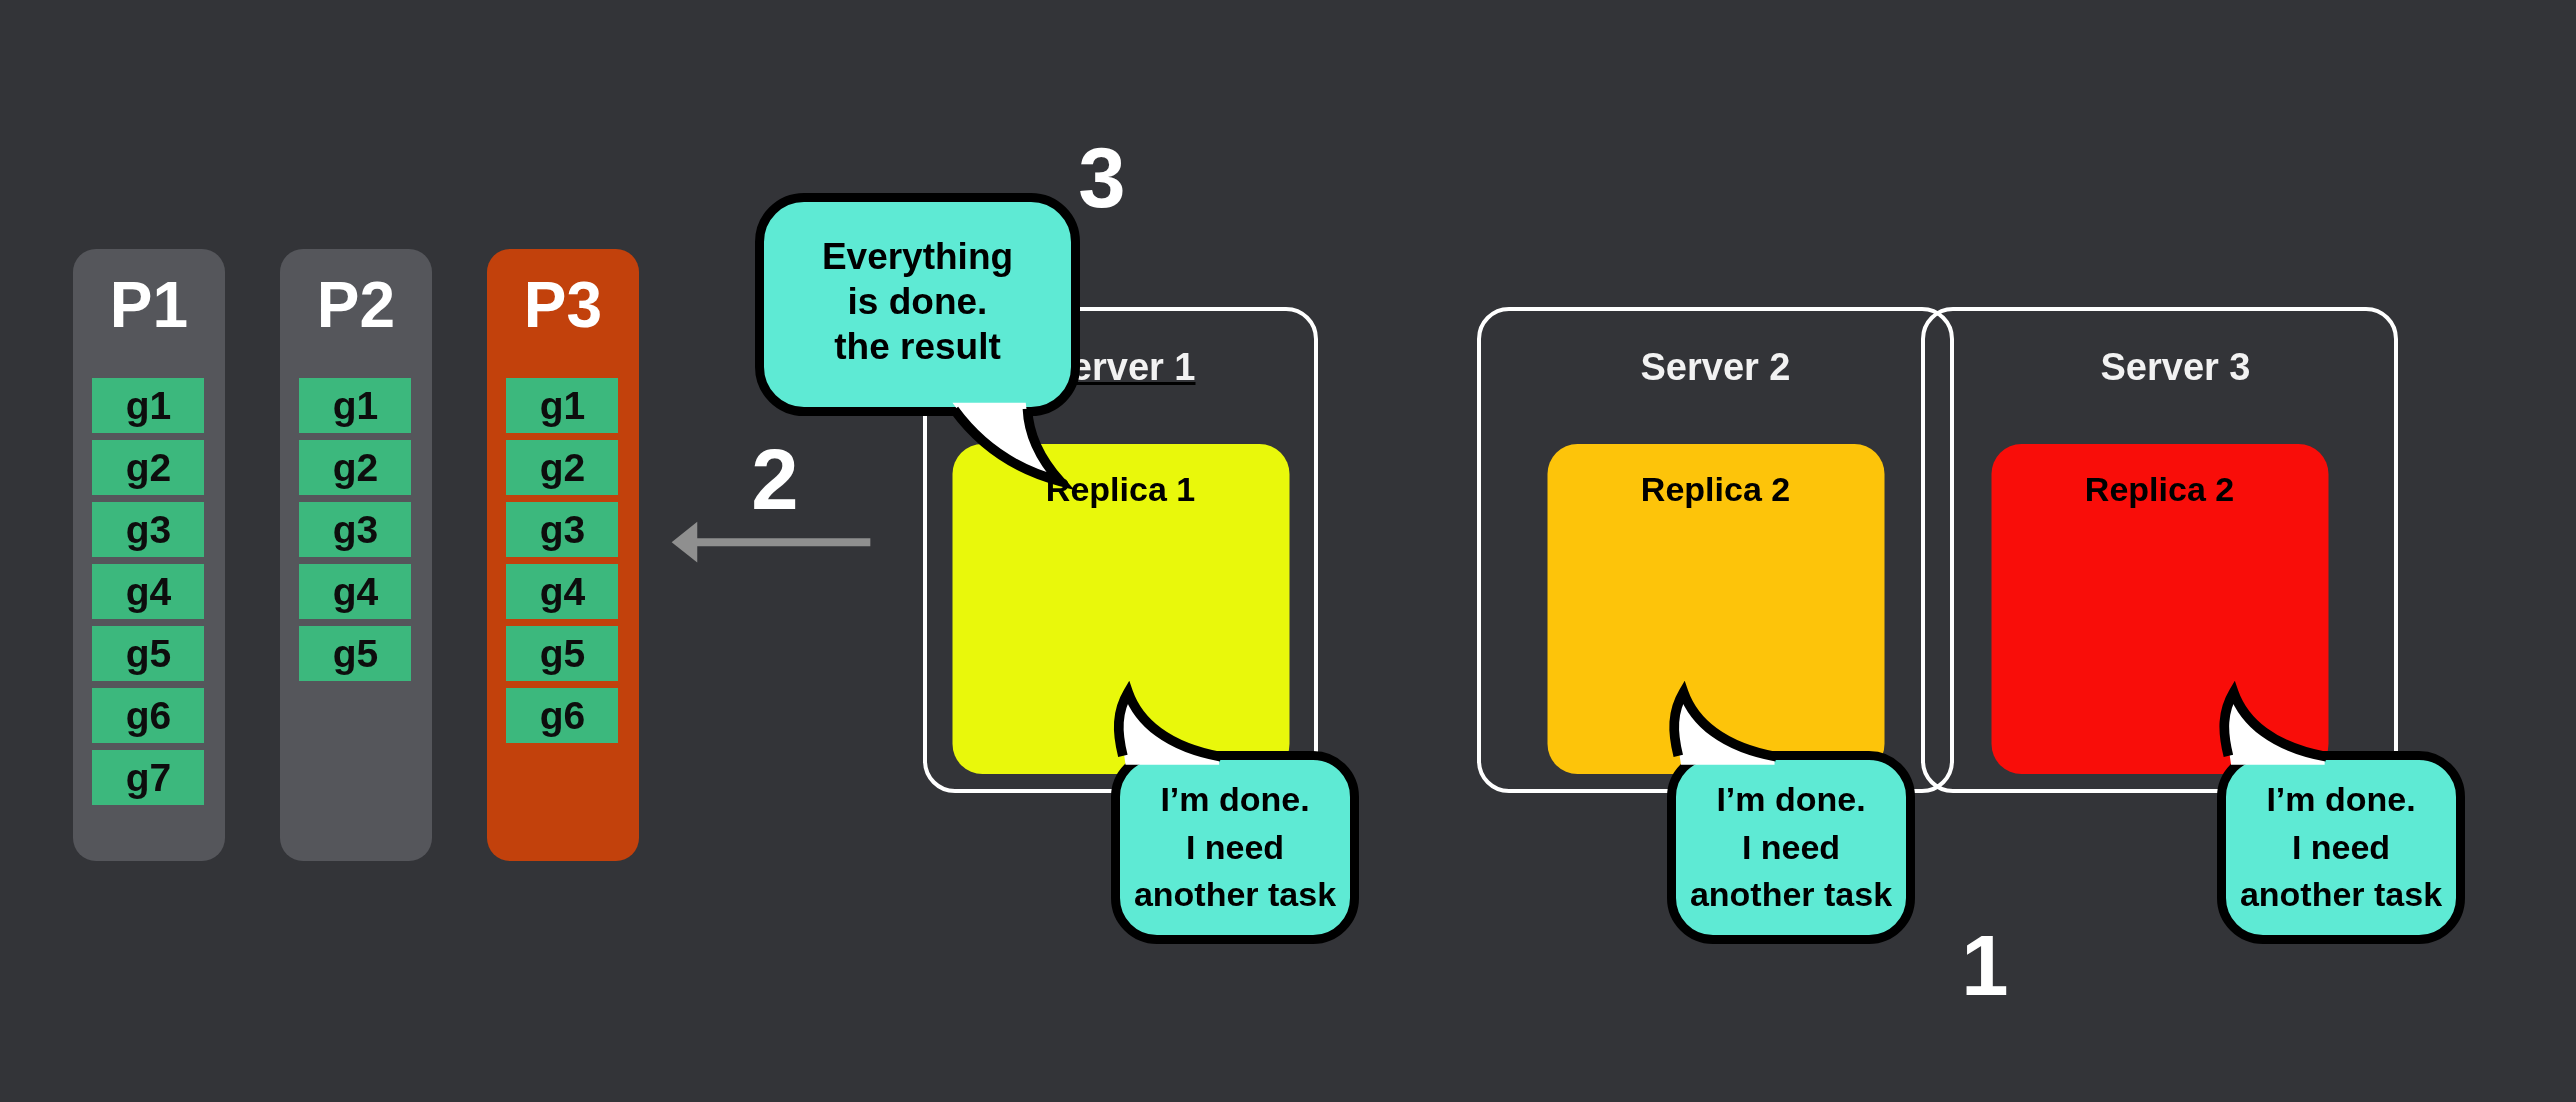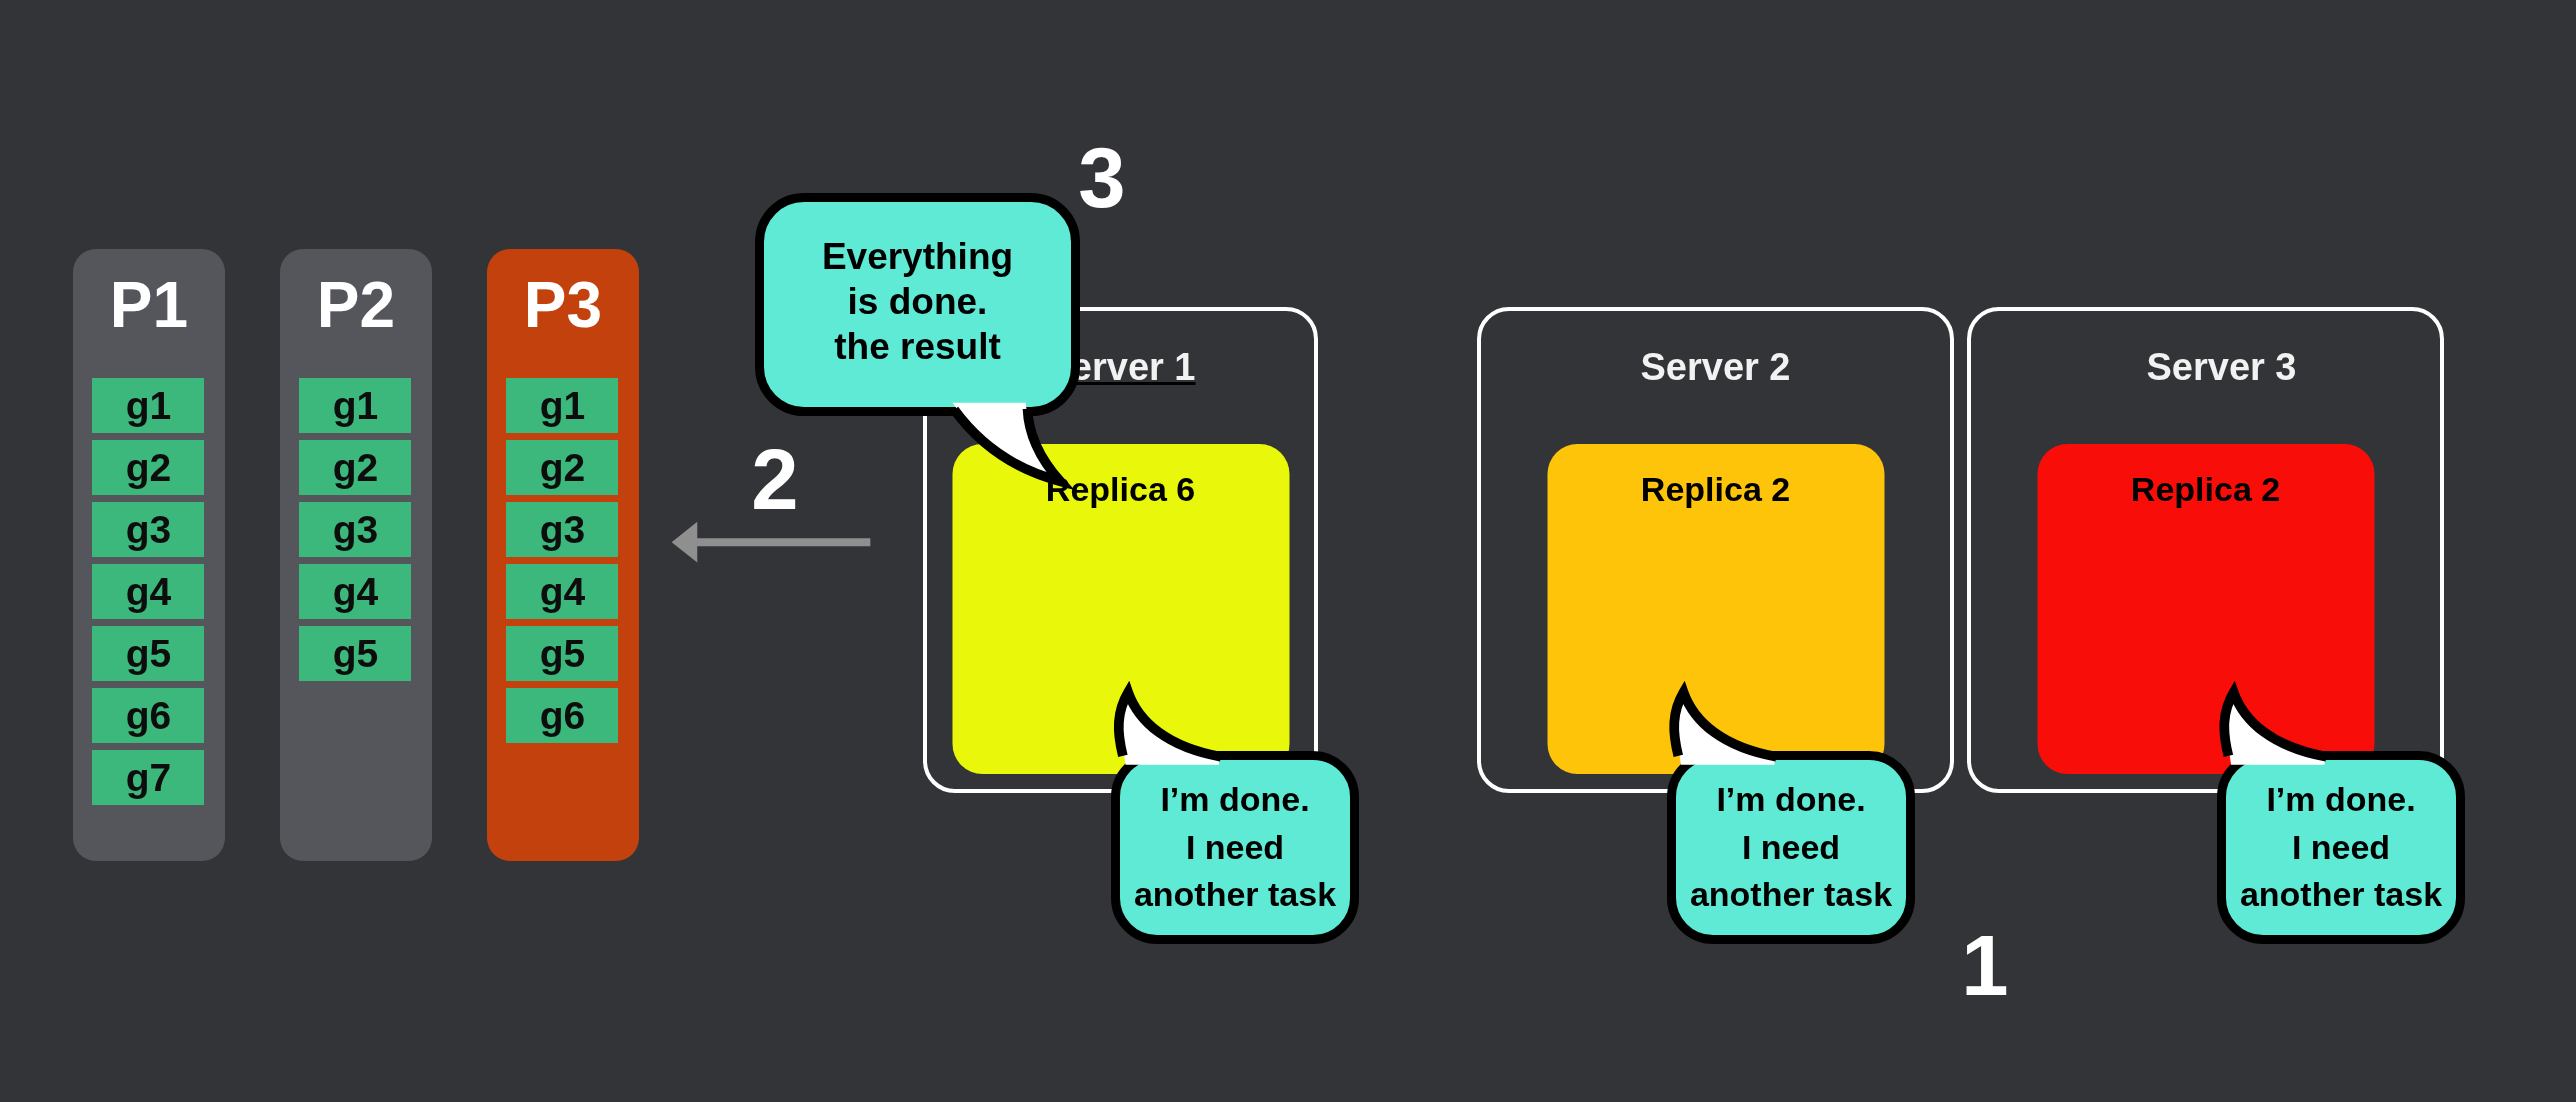--- a/index.html
+++ b/index.html
@@ -105,30 +105,30 @@
           <div class="task" style="background: rgb(60, 184, 125);">g5</div>
           <div class="task" style="background: rgb(60, 184, 125);">g6</div>
         </div>
       </div>
     </div>
 
   <div id="servers">
       <div class="server" style="left: 923px; width: 395px; text-decoration: underline;">
         <div class="slabel">Server 1</div>
         <div class="replica" style="background: rgb(233, 248, 11);">
-          <div class="rlabel">Replica 6</div>
+          <div class="rlabel">Replica 1</div>
         </div>
       </div>
       <div class="server" style="left: 1477px; width: 477px;">
         <div class="slabel">Server 2</div>
         <div class="replica" style="background: rgb(253, 196, 10);">
           <div class="rlabel">Replica 2</div>
         </div>
       </div>
-      <div class="server" style="left: 1967px; width: 477px; padding-left: 32px;">
+      <div class="server" style="left: 1921px; width: 477px; padding-left: 32px;">
         <div class="slabel">Server 3</div>
         <div class="replica" style="background: rgb(249, 13, 9);">
           <div class="rlabel">Replica 2</div>
         </div>
       </div>
     </div>
 
   <div id="done-bubbles">
       <div class="bubble done" style="left: 1111px;">
         <div>I’m done.</div>

